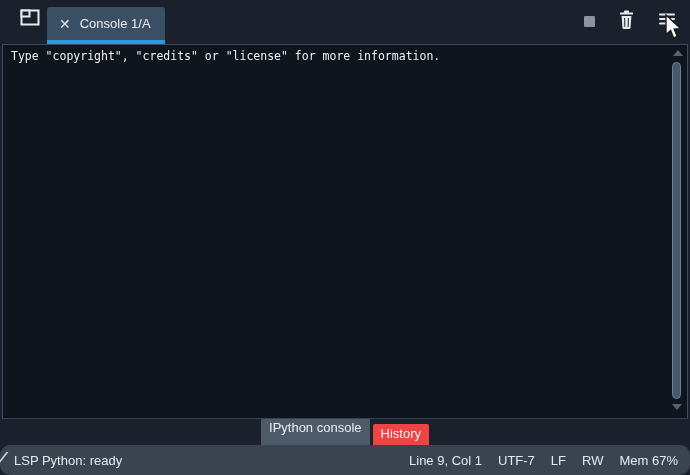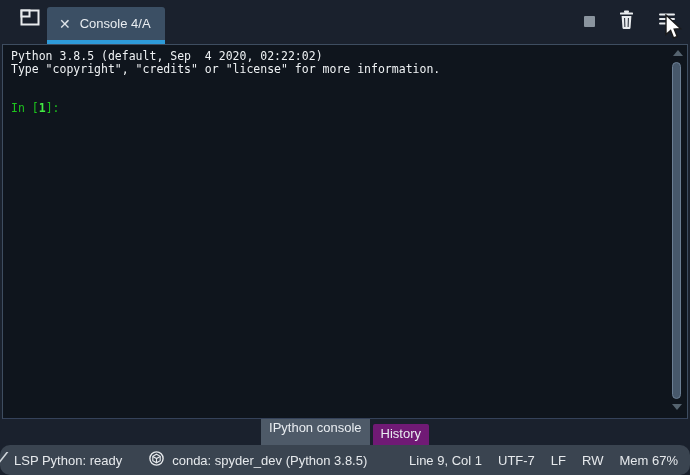--- a/index.html
+++ b/index.html
@@ -55,21 +55,21 @@
     position:absolute;top:15px;left:1px;width:9px;height:337px;
     background:#47586b;border:1.5px solid #6b7e93;border-radius:6px;
   }
   
   .bottom-tabbar{
     height:26px;flex:0 0 26px;background:#1a212d;
     display:flex;align-items:flex-end;justify-content:center;gap:3px;
   }
   .bottom-tab{
     color:#e9edf1;font-size:13px;padding:2px 8px 4px;cursor:pointer;
-    background:#701a75;border-radius:2px 2px 0 0;height:21px;line-height:15px;
+    background:#ef4444;border-radius:2px 2px 0 0;height:21px;line-height:15px;
   }
   .bottom-tab.active{
     background:#4e5a68;border-top:4px solid #2e9bd9;height:30px;padding-top:1px;
   }
   
   .status-bar{
     height:30px;flex:0 0 30px;background:#3a4450;color:#e6e9ec;font-size:13px;
     display:flex;align-items:center;padding:0 12px 0 0;position:relative;border-radius:10px;
   }
   .status-item{white-space:nowrap;}
@@ -90,21 +90,21 @@
       <span>
         <svg width="20" height="17" viewBox="0 0 20 17">
           <rect x="1.5" y="1.5" width="17" height="14" fill="none" stroke="#e8ebee" stroke-width="2"></rect>
           <rect x="1.5" y="1.5" width="8" height="6" fill="#1a212d" stroke="#e8ebee" stroke-width="2"></rect>
         </svg>
       </span>
     </div>
 
     <div class="top-tab">
       <span class="tab-close">✕</span>
-      <span>Console 4/A</span>
+      <span>Console 1/A</span>
     </div>
 
     <div class="top-actions">
       <div class="icon-btn">
         <span class="stop-square"></span>
       </div>
       <div class="icon-btn">
         <span>
           <svg width="17" height="19" viewBox="0 0 17 19">
             <rect x="6" y="0.5" width="5" height="2.4" rx="0.8" fill="#e8ebee"></rect>
@@ -127,25 +127,23 @@
     </div>
 
     <div class="mouse-cursor">
       <svg width="20" height="28" viewBox="0 0 20 28">
         <path d="M2 1 L2 20.5 L6.6 16.4 L9.6 24 L13.2 22.4 L10.2 15.1 L16.5 14.6 Z" fill="#ffffff" stroke="#1a1a1a" stroke-width="1.4"></path>
       </svg>
     </div>
   </div>
 
   <div class="console">
-    <div class="console-line">Python 3.8.5 (default, Sep  4 2020, 02:22:02)</div>
     <div class="console-line">Type "copyright", "credits" or "license" for more information.</div>
     <div class="console-line"></div>
     <div class="console-line"></div>
-    <div class="prompt-line"><span class="p">In [</span><span class="n">1</span><span class="p">]:</span></div>
 
     <div class="scrollbar">
       <div class="scroll-arrow arrow-up"></div>
       <div class="scroll-thumb"></div>
       <div class="scroll-arrow arrow-down"></div>
     </div>
   </div>
 
   <div class="bottom-tabbar">
     <div class="bottom-tab active">IPython console</div>
@@ -153,30 +151,20 @@
   </div>
 
   <div class="status-bar">
     <span class="edge-glyph">
       <svg width="14" height="14" viewBox="0 0 14 14">
         <path d="M-4 5 L3 12 L14 -2" fill="none" stroke="#cfd5da" stroke-width="1.6"></path>
       </svg>
     </span>
     <span class="status-item lsp">LSP Python: ready</span>
 
-    <span class="conda-group">
-      <span>
-        <svg width="15" height="15" viewBox="0 0 15 15">
-          <circle cx="7.5" cy="7.5" r="6.6" fill="none" stroke="#e6e9ec" stroke-width="1.4"></circle>
-          <path d="M7.5 3.2 L11.2 5.4 L11.2 9.6 L7.5 11.8 L3.8 9.6 L3.8 5.4 Z" fill="none" stroke="#e6e9ec" stroke-width="1.1"></path>
-          <path d="M3.8 5.4 L7.5 7.5 L11.2 5.4 M7.5 7.5 L7.5 11.8" fill="none" stroke="#e6e9ec" stroke-width="1.1"></path>
-        </svg>
-      </span>
-      <span>conda: spyder_dev (Python 3.8.5)</span>
-    </span>
 
     <span class="status-right">
       <span class="status-item">Line 9, Col 1</span>
       <span class="status-item">UTF-7</span>
       <span class="status-item">LF</span>
       <span class="status-item">RW</span>
       <span class="status-item">Mem 67%</span>
     </span>
   </div>
 

